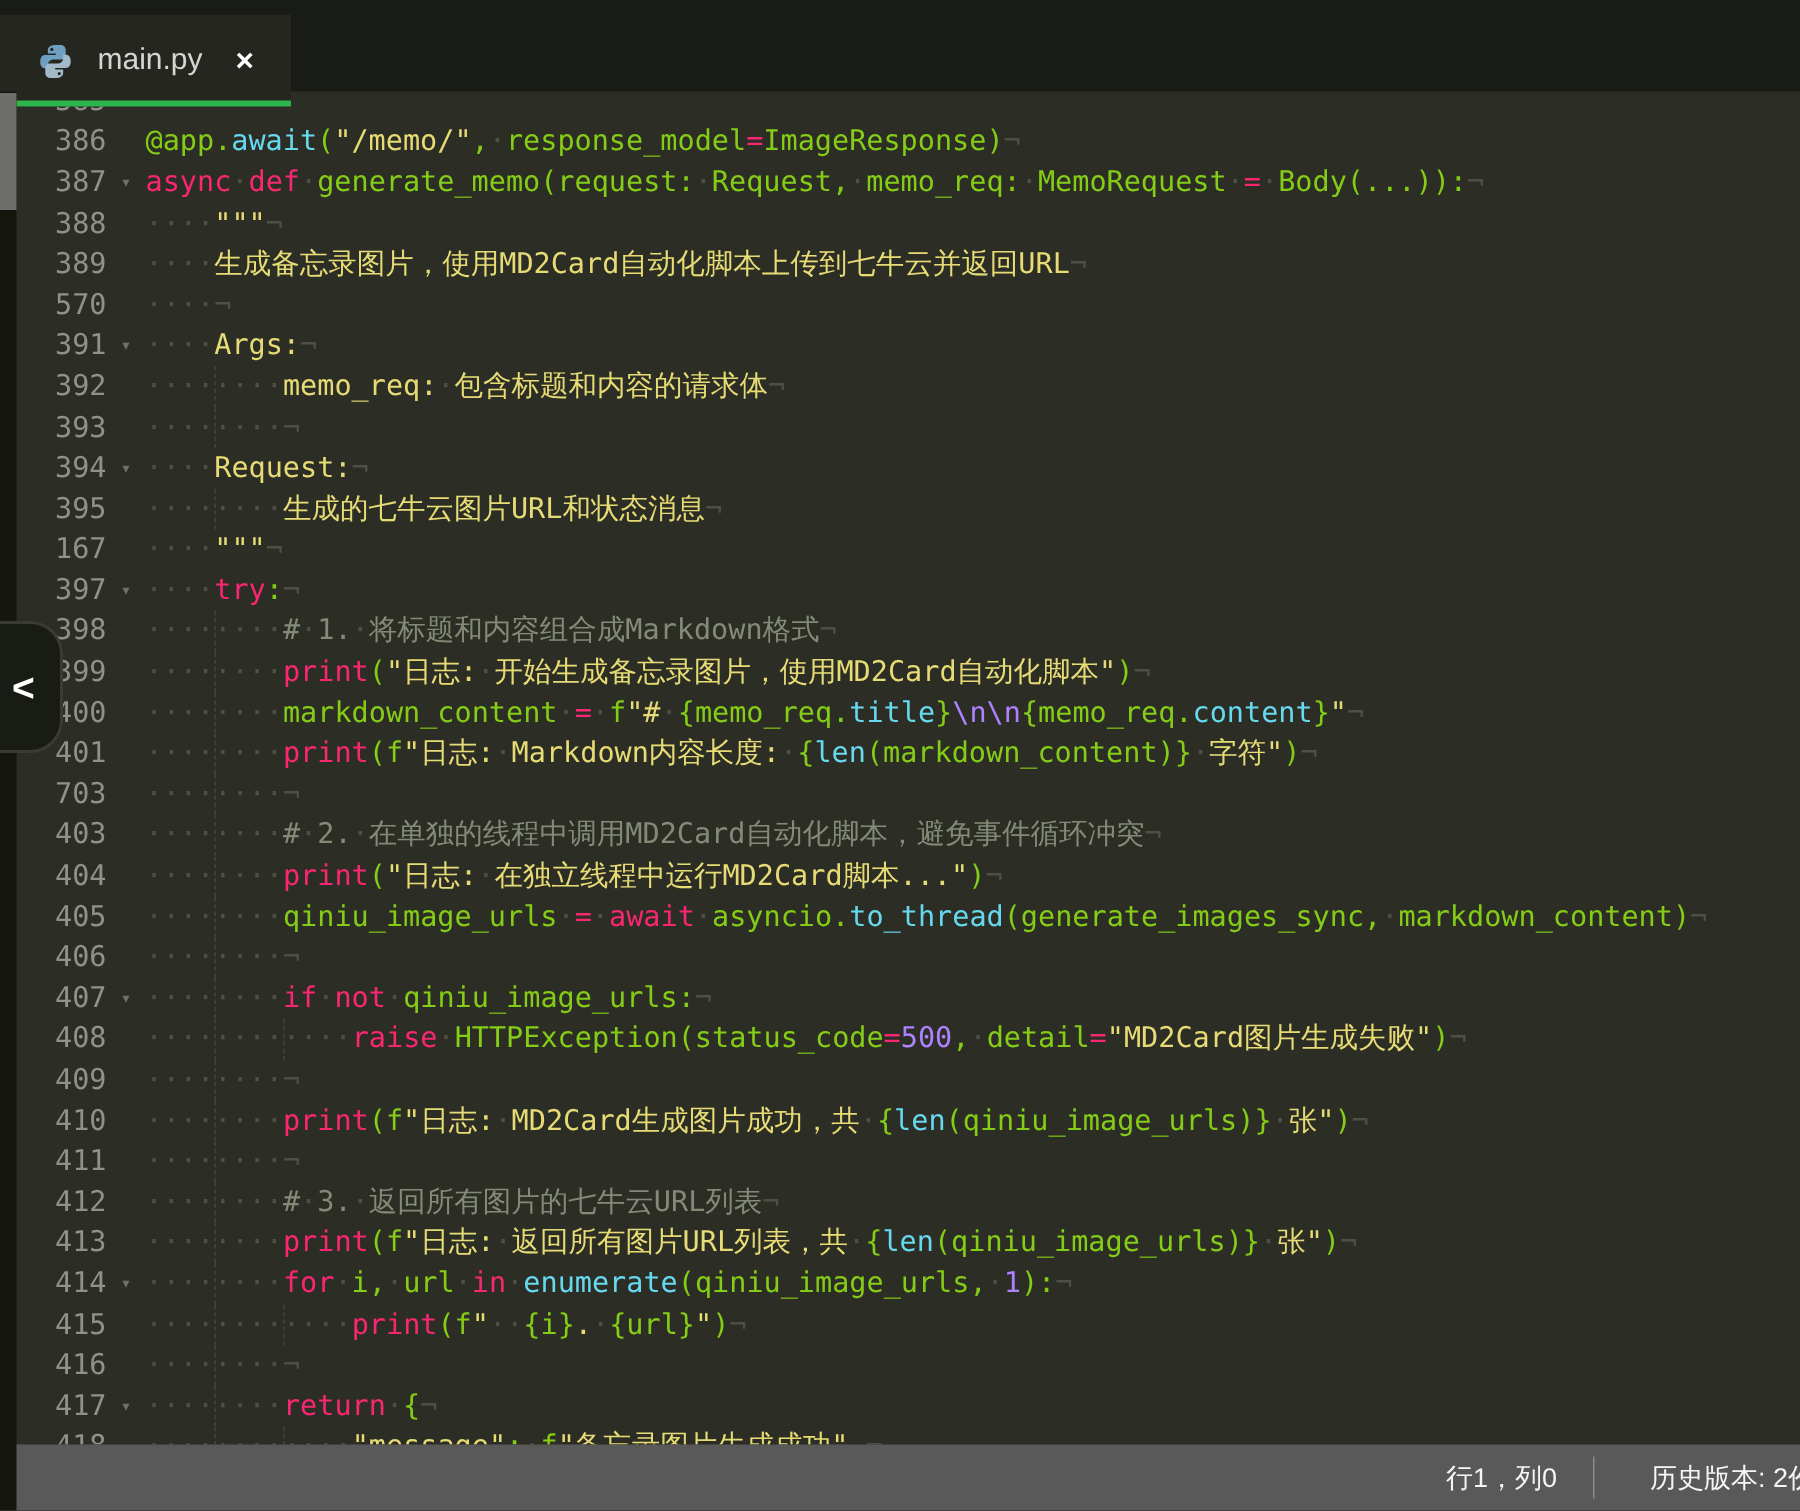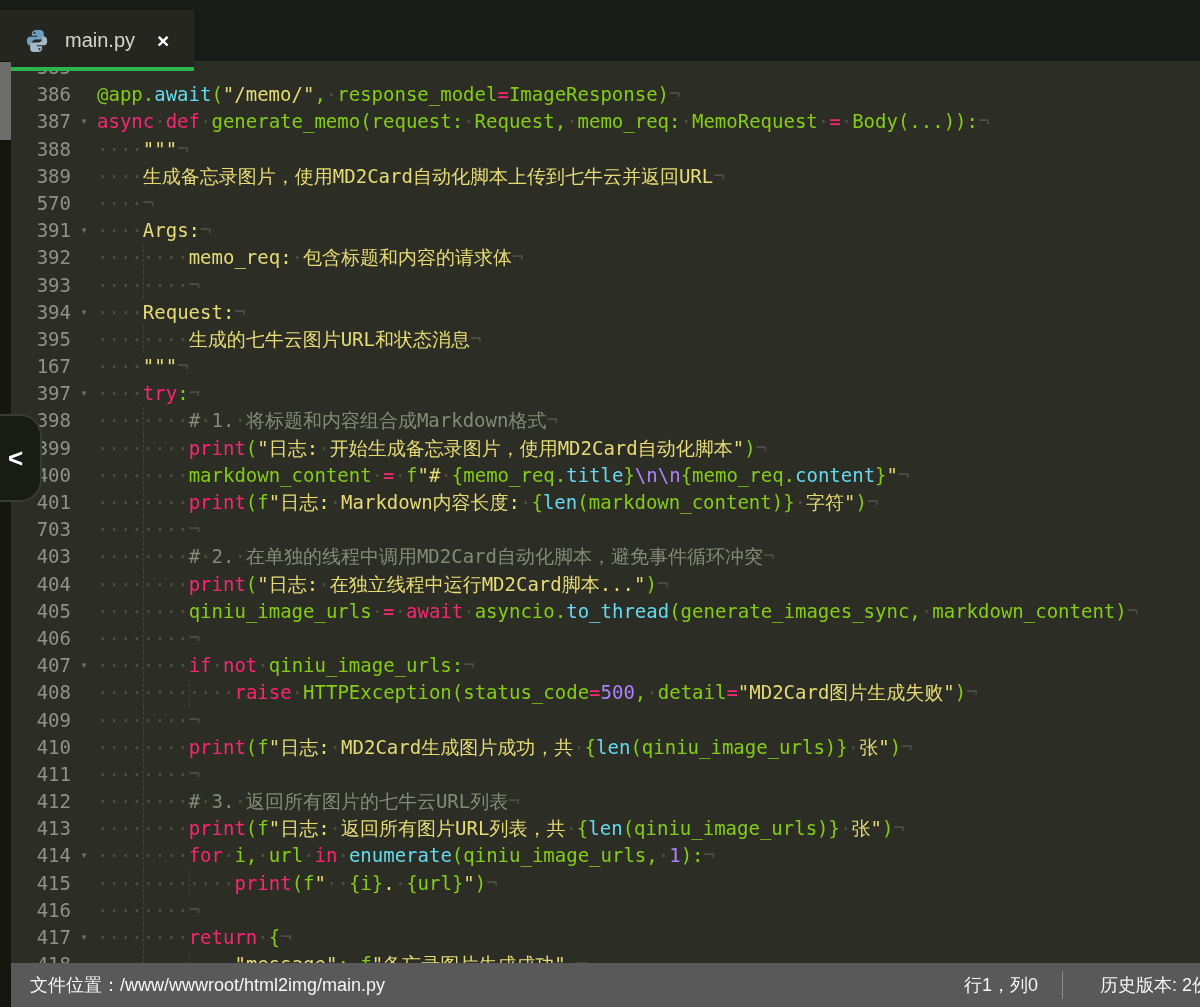--- a/index.html
+++ b/index.html
@@ -110,17 +110,16 @@
 
 <div class="leftstrip">
   <div class="leftthumb"></div>
 </div>
 
 <div class="handle">
   <span class="handle-chevron">&lt;</span>
 </div>
 
 <div class="statusbar">
-  <span class="sb-left">文件位置：/www/wwwroot/html2img/main.py</span>
   <span class="sb-cursor">行1，列0</span>
   <span class="sb-div"></span>
   <span class="sb-history">历史版本: 2份</span>
 </div>
 
 </body></html>

